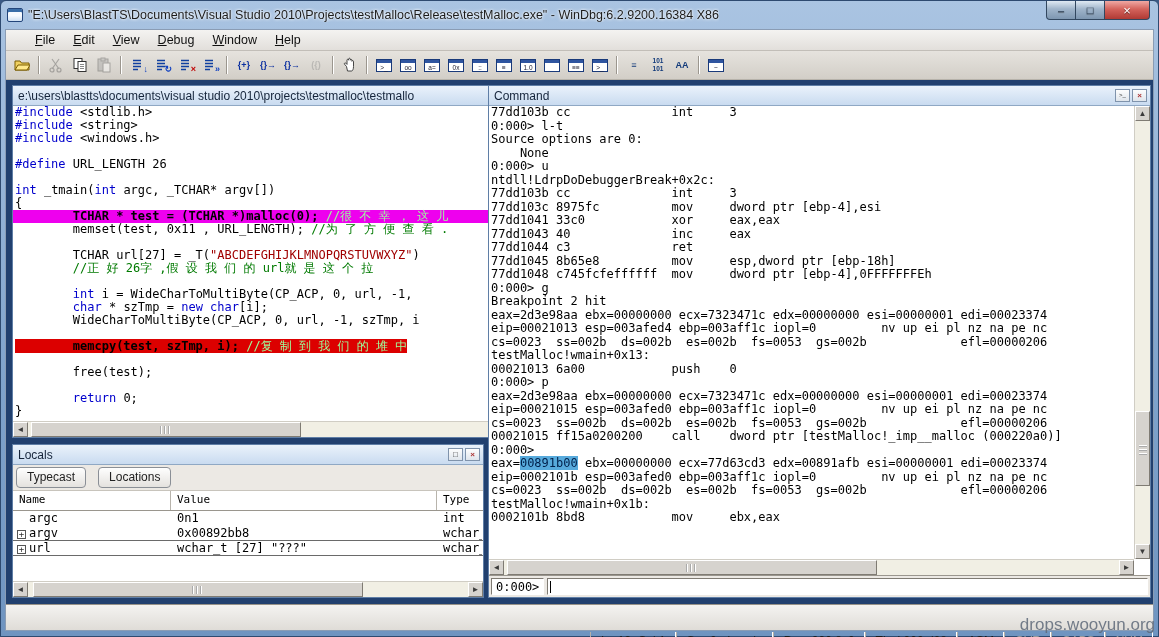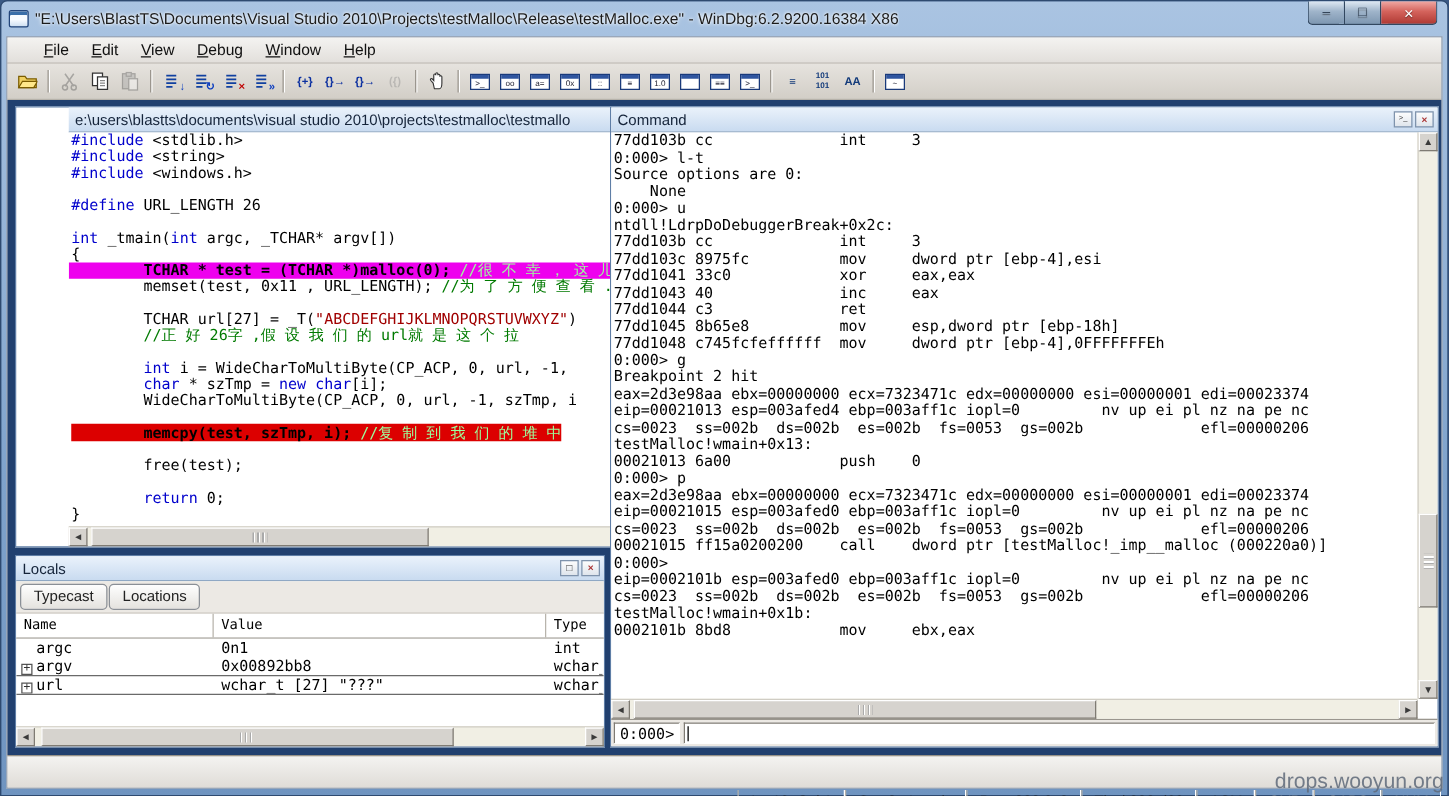--- a/index.html
+++ b/index.html
@@ -44,21 +44,21 @@
   .tbwt{position:absolute;left:0;right:0;bottom:-1px;text-align:center;font-size:6.5px;color:#223;line-height:8px;}
   
   .client{position:relative;flex:1;background:#21406f;overflow:hidden;}
   .pane{position:absolute;background:#fff;border:1px solid #5f7ea6;display:flex;flex-direction:column;}
   .pane-header{height:20px;flex:0 0 20px;background:linear-gradient(#eaf2fb,#c9dbf0);border-bottom:1px solid #8fa8c4;
                display:flex;align-items:center;padding:0 3px 0 5px;font-size:12px;color:#15243a;}
   .ph-title{flex:1;white-space:nowrap;overflow:hidden;}
   .ph-btn{width:15px;height:13px;margin-left:2px;border:1px solid #7f93ac;background:linear-gradient(#fdfdfd,#dfe5ec);
           font-size:8px;line-height:11px;text-align:center;color:#333;flex:0 0 auto;}
   .ph-btn.closex{color:#a33;font-weight:bold;}
-  #src-pane{left:6px;top:5px;width:572px;height:353px;padding-left:42px;}
+  #src-pane{left:6px;top:5px;width:572px;height:353px;}
   #locals-pane{left:6px;top:364px;width:472px;bottom:6px;}
   #cmd-pane{left:482px;top:5px;width:663px;bottom:6px;}
   
   .codebox{position:relative;flex:1;overflow:hidden;background:#fff;
            font-family:"DejaVu Sans Mono","Liberation Mono",monospace;font-size:12px;}
   .cl{white-space:pre;height:13px;line-height:13px;padding-left:2px;}
   #cmd-lines .cl{height:13.5px;line-height:13.5px;}
   .cl-in{display:inline;}
   .c-kw{color:#0000cc;} .c-pl{color:#000;} .c-cm{color:#007a00;} .c-str{color:#a00000;}
   .c-wh{color:#000000;font-weight:bold;} .c-cmh{color:#9dff9d;} .c-sel{background:#57aadc;color:#00204a;}
@@ -76,21 +76,21 @@
   .hsb .sb-thumb{top:0;height:15px;}
   .grip-h{background-image:repeating-linear-gradient(90deg,#aaa 0 1px,#fff 1px 2px,transparent 2px 4px);
           background-size:12px 8px;background-repeat:no-repeat;background-position:center;}
   .grip-v{background-image:repeating-linear-gradient(0deg,#aaa 0 1px,#fff 1px 2px,transparent 2px 4px);
           background-size:8px 12px;background-repeat:no-repeat;background-position:center;}
   
   .body-grid{flex:1;display:flex;flex-direction:column;position:relative;min-height:0;}
   .body-row{flex:1;position:relative;min-height:0;}
   .content-clip{position:absolute;left:0;top:0;right:16px;bottom:0;overflow:hidden;}
   
-  .tabs-row{height:26px;flex:0 0 26px;background:#ece9e4;display:flex;align-items:center;padding:2px 3px;gap:1px;
+  .tabs-row{height:26px;flex:0 0 26px;background:#ece9e4;display:flex;align-items:center;padding:2px 3px;gap:12px;
             border-bottom:1px solid #c8c4bc;}
   .tab-btn{border:1px solid #8a8f96;border-radius:4px;padding:2px 10px 3px;font-size:12px;color:#222;
            background:linear-gradient(#fefefe,#e4e2de);}
   .lv-head{height:20px;flex:0 0 20px;display:flex;font-family:"DejaVu Sans Mono","Liberation Mono",monospace;
            font-size:11px;border-bottom:1px solid #9a968e;background:#fff;}
   .lv-head>div{padding:2px 0 0 6px;border-right:1px solid #b8b4ac;white-space:pre;overflow:hidden;}
   .lv-rows{flex:1;background:#fff;font-family:"DejaVu Sans Mono","Liberation Mono",monospace;font-size:12px;overflow:hidden;}
   .lv-row{display:flex;height:15px;line-height:14px;}
   .lv-row.u{border-bottom:1px solid #6a6a6a;}
   .lv-row>div{white-space:pre;overflow:hidden;border-right:1px solid transparent;}
@@ -422,20 +422,21 @@
                 <div class="cl"><span class="cl-in"><span class="c-pl">eip=00021013 esp=003afed4 ebp=003aff1c iopl=0         nv up ei pl nz na pe nc</span></span></div>
                 <div class="cl"><span class="cl-in"><span class="c-pl">cs=0023  ss=002b  ds=002b  es=002b  fs=0053  gs=002b             efl=00000206</span></span></div>
                 <div class="cl"><span class="cl-in"><span class="c-pl">testMalloc!wmain+0x13:</span></span></div>
                 <div class="cl"><span class="cl-in"><span class="c-pl">00021013 6a00            push    0</span></span></div>
                 <div class="cl"><span class="cl-in"><span class="c-pl">0:000&gt; p</span></span></div>
                 <div class="cl"><span class="cl-in"><span class="c-pl">eax=2d3e98aa ebx=00000000 ecx=7323471c edx=00000000 esi=00000001 edi=00023374</span></span></div>
                 <div class="cl"><span class="cl-in"><span class="c-pl">eip=00021015 esp=003afed0 ebp=003aff1c iopl=0         nv up ei pl nz na pe nc</span></span></div>
                 <div class="cl"><span class="cl-in"><span class="c-pl">cs=0023  ss=002b  ds=002b  es=002b  fs=0053  gs=002b             efl=00000206</span></span></div>
                 <div class="cl"><span class="cl-in"><span class="c-pl">00021015 ff15a0200200    call    dword ptr [testMalloc!_imp__malloc (000220a0)]</span></span></div>
                 <div class="cl"><span class="cl-in"><span class="c-pl">0:000&gt;</span></span></div>
+                <div class="cl"><span class="cl-in"><span class="c-pl">eax=</span><span class="c-sel">00891b00</span><span class="c-pl"> ebx=00000000 ecx=77d63cd3 edx=00891afb esi=00000001 edi=00023374</span></span></div>
                 <div class="cl"><span class="cl-in"><span class="c-pl">eip=0002101b esp=003afed0 ebp=003aff1c iopl=0         nv up ei pl nz na pe nc</span></span></div>
                 <div class="cl"><span class="cl-in"><span class="c-pl">cs=0023  ss=002b  ds=002b  es=002b  fs=0053  gs=002b             efl=00000206</span></span></div>
                 <div class="cl"><span class="cl-in"><span class="c-pl">testMalloc!wmain+0x1b:</span></span></div>
                 <div class="cl"><span class="cl-in"><span class="c-pl">0002101b 8bd8            mov     ebx,eax</span></span></div>
               </div>
             <div class="vsb">
               <div class="sb-btn up">▲</div>
               <div class="sb-thumb grip-v" style="top:305px;height:75px;"></div>
               <div class="sb-btn dn">▼</div>
             </div>

